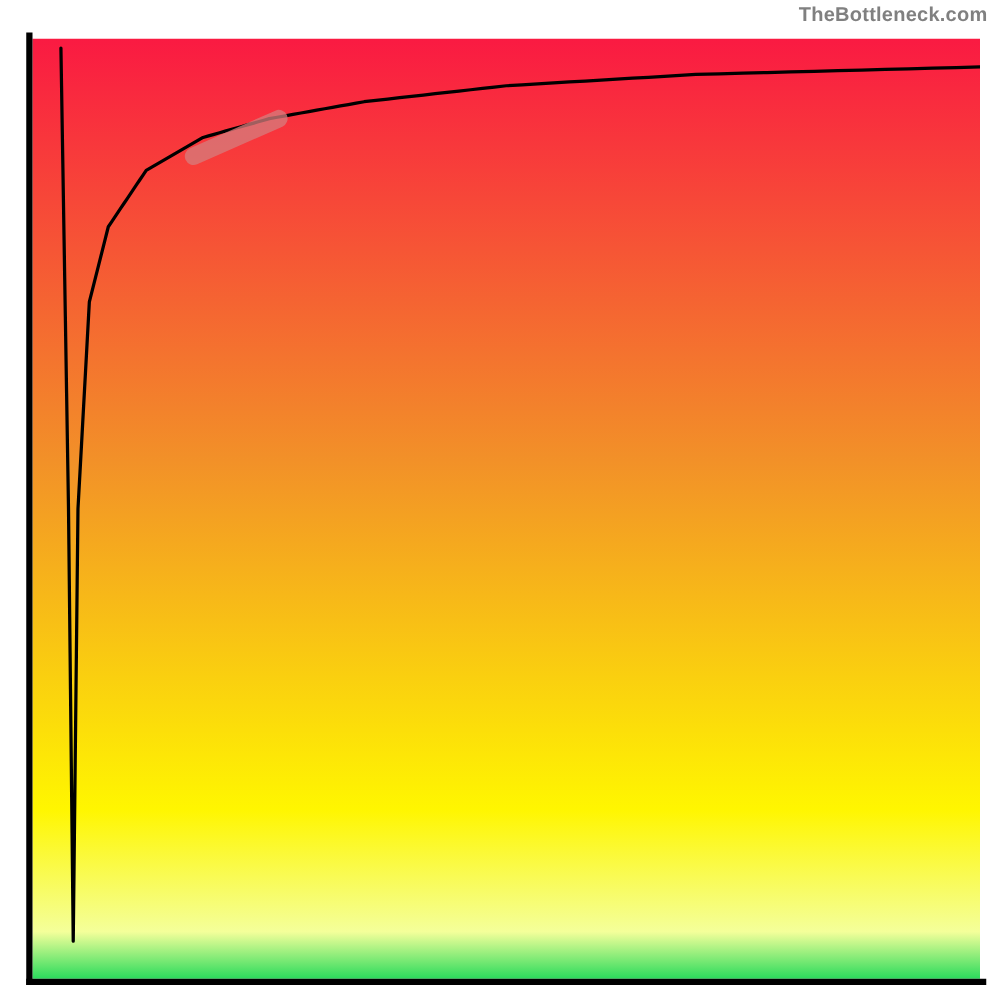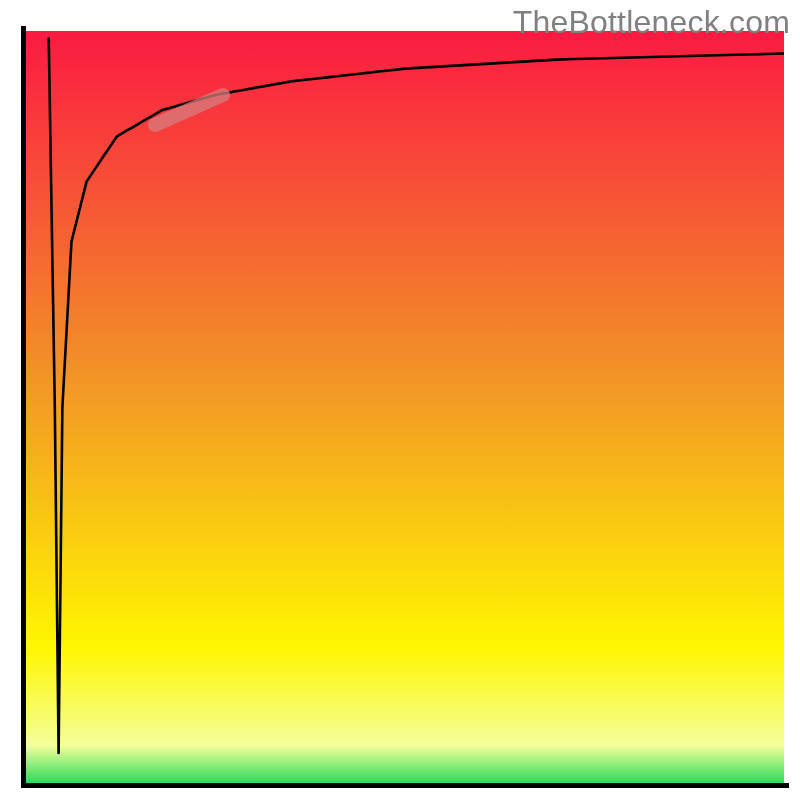--- a/index.html
+++ b/index.html
@@ -13,22 +13,22 @@
   .chart-wrap {
     position: relative;
     width: 800px;
     height: 800px;
   }
   .watermark {
     position: absolute;
     top: 4px;
     right: 10px;
     color: #808080;
-    font-size: 32px;
-    font-weight: 400;
+    font-size: 16px;
+    font-weight: 700;
     letter-spacing: 0.2px;
     z-index: 10;
   }
   svg.chart {
     position: absolute;
     inset: 0;
     width: 800px;
     height: 800px;
     display: block;
   }

